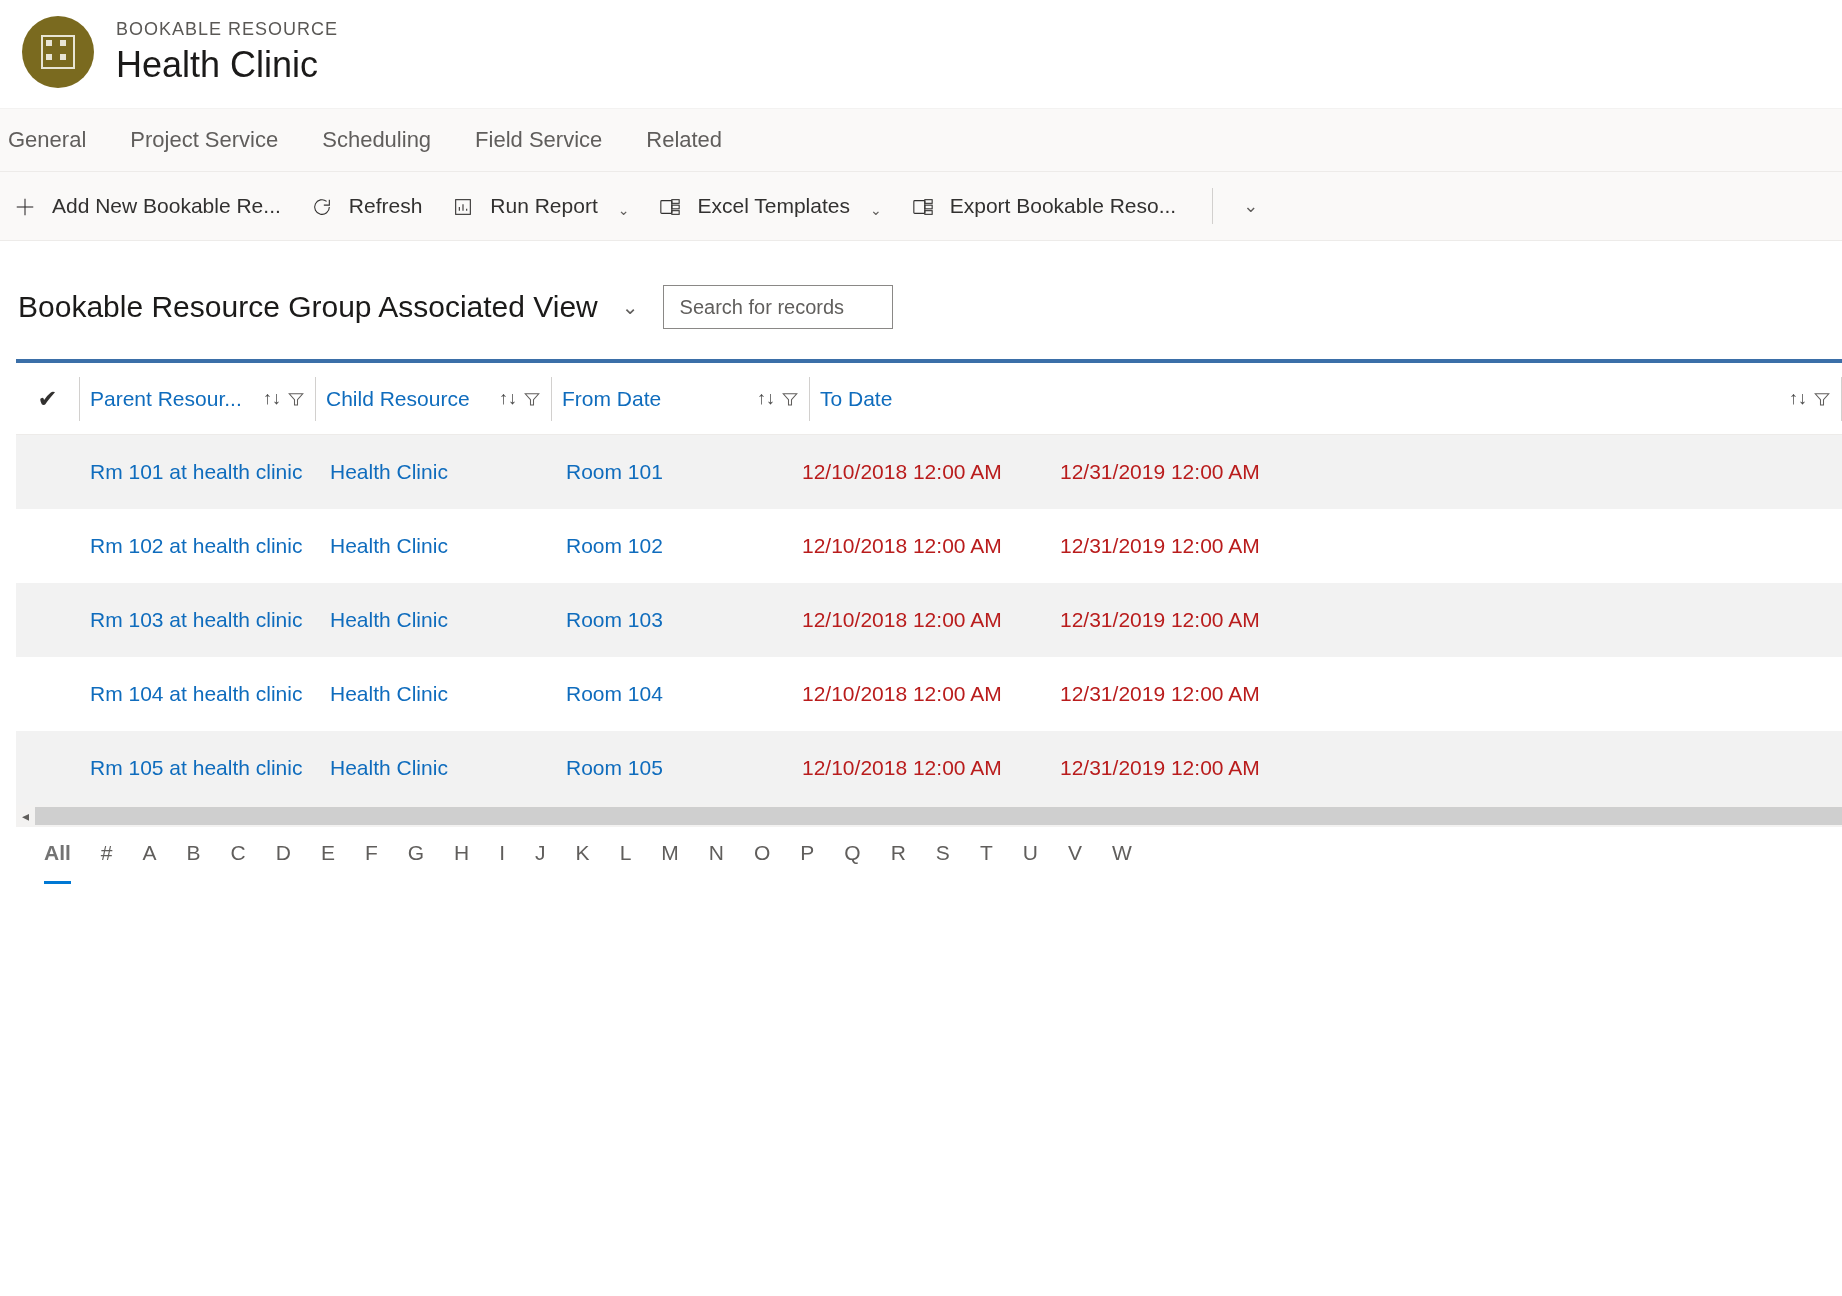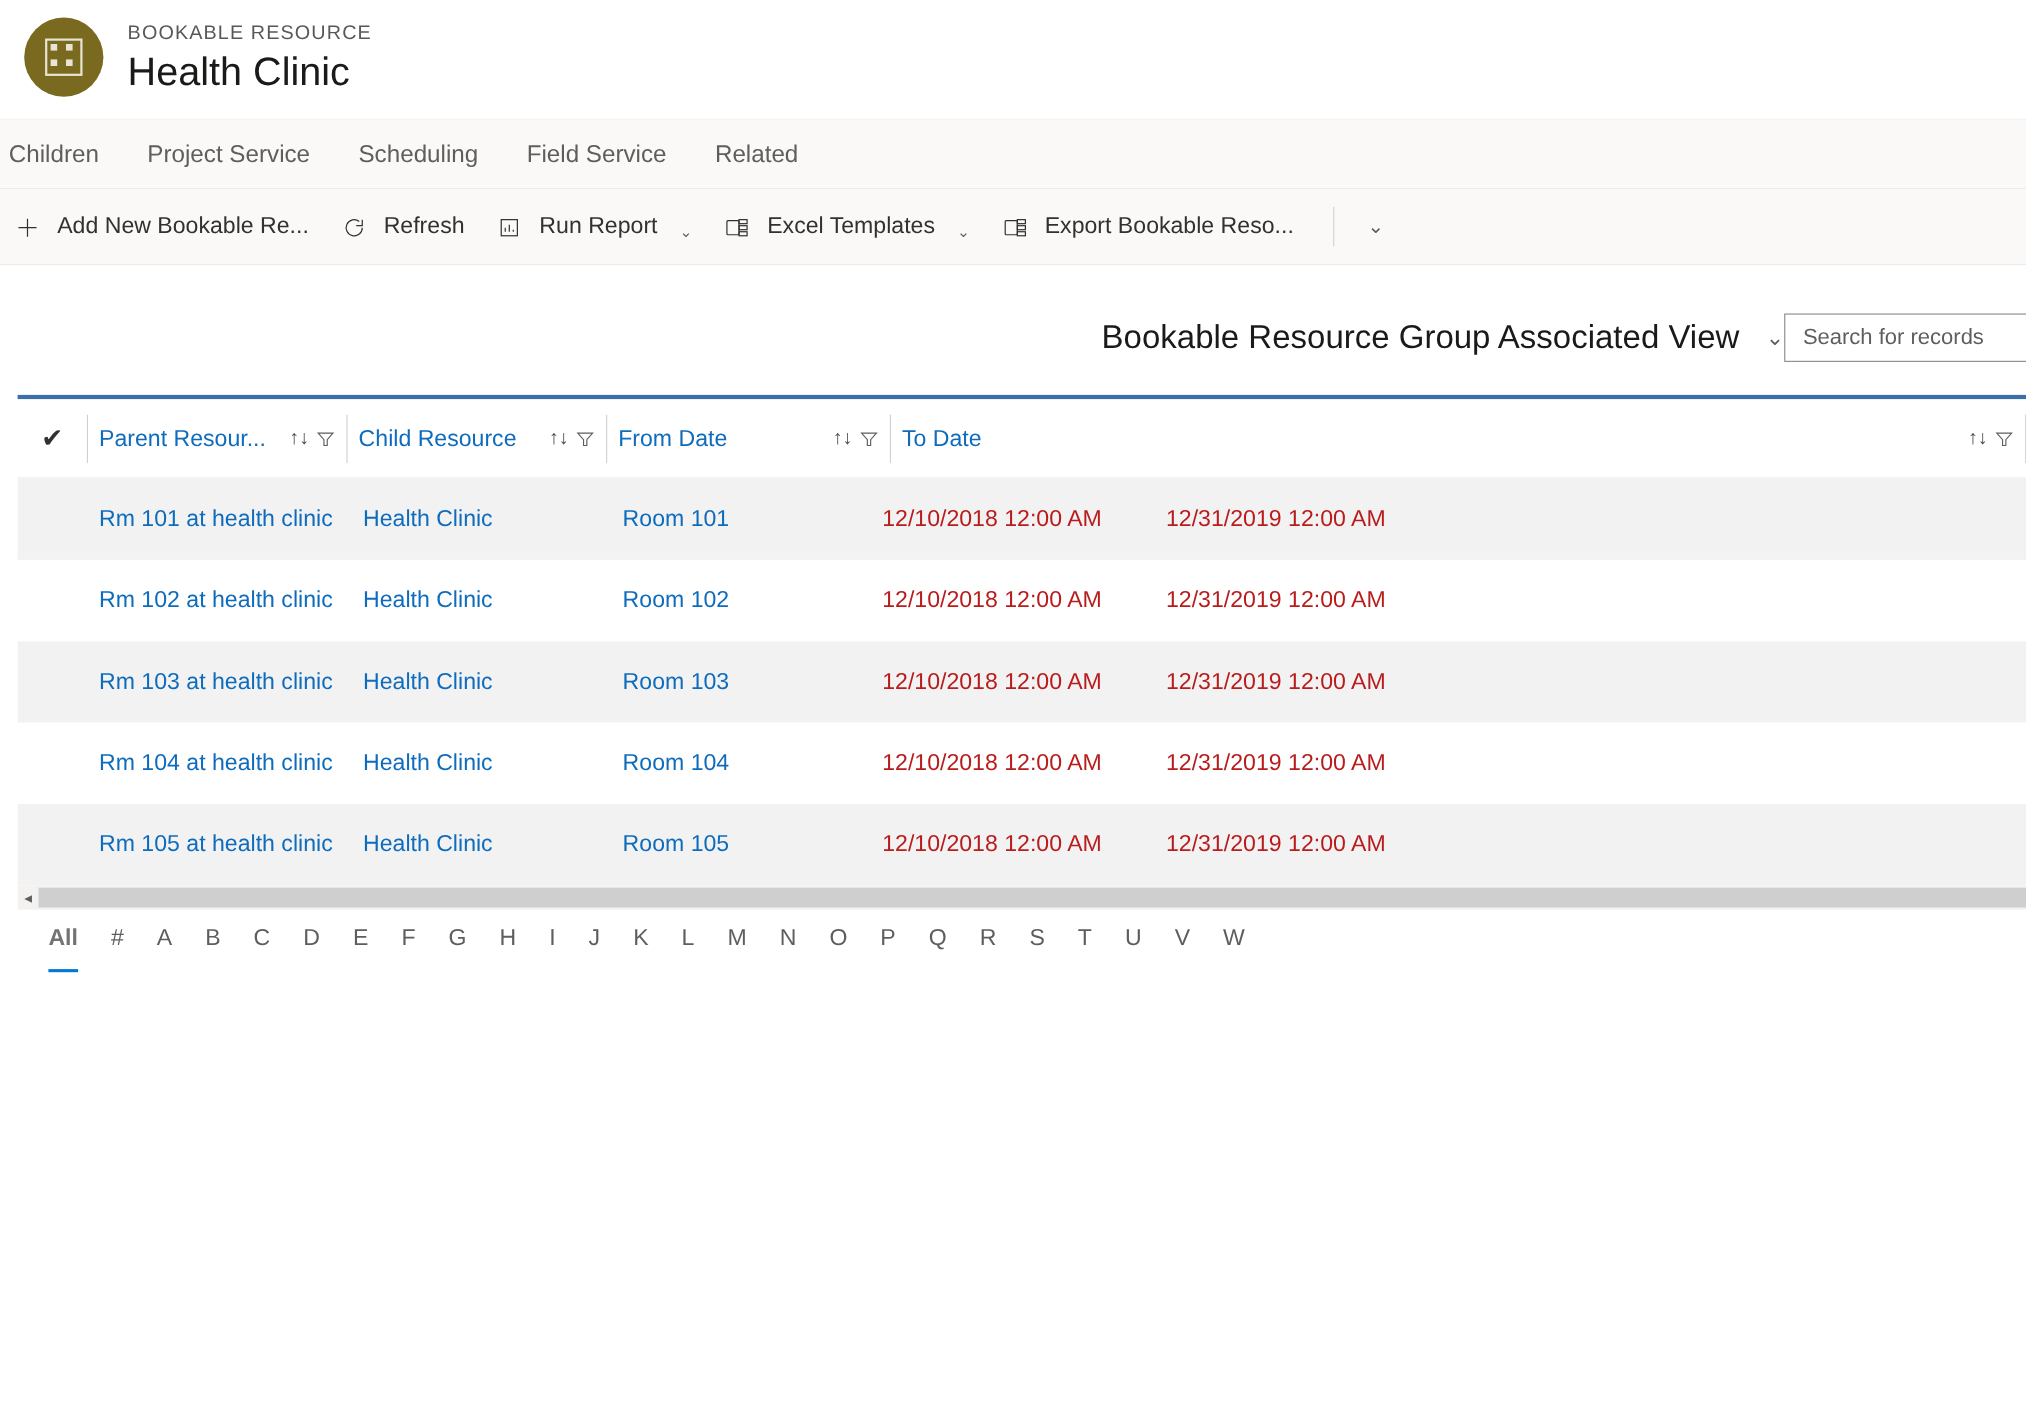--- a/index.html
+++ b/index.html
@@ -116,22 +116,23 @@
   }
   .chev {
     font-size: 14px;
     color: #605e5c;
     margin-left: 4px;
   }
   
   .view-row {
     display: flex;
     align-items: center;
-    justify-content: flex-end;
+    justify-content: flex-start;
     padding: 44px 0 30px 18px;
+    gap: 24px;
   }
   .view-title {
     font-size: 30px;
     color: #1b1a19;
     display: flex;
     align-items: center;
     gap: 20px;
   }
   .search-box {
     height: 44px;
@@ -261,21 +262,21 @@
   <div class="header-icon">
     <div class="header-icon-inner"></div>
   </div>
   <div class="header-text">
     <div class="entity">BOOKABLE RESOURCE</div>
     <div class="title">Health Clinic</div>
   </div>
 </div>
 
 <div class="tabs" id="tabs">
-    <div class="tab">Children</div>
+    <div class="tab">General</div>
     <div class="tab">Project Service</div>
     <div class="tab">Scheduling</div>
     <div class="tab">Field Service</div>
     <div class="tab">Related</div>
   </div>
 
 <div class="toolbar">
   <div class="toolbar-item">
     <svg class="icon-svg" viewBox="0 0 24 24">
         <line x1="12" y1="3" x2="12" y2="21"></line>

